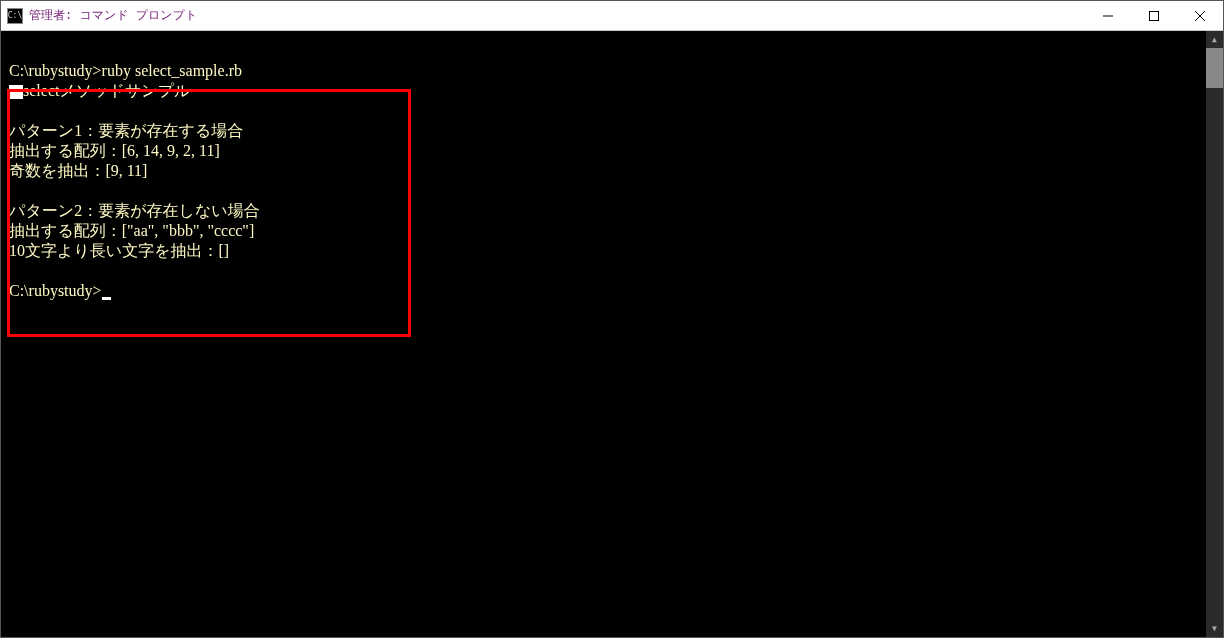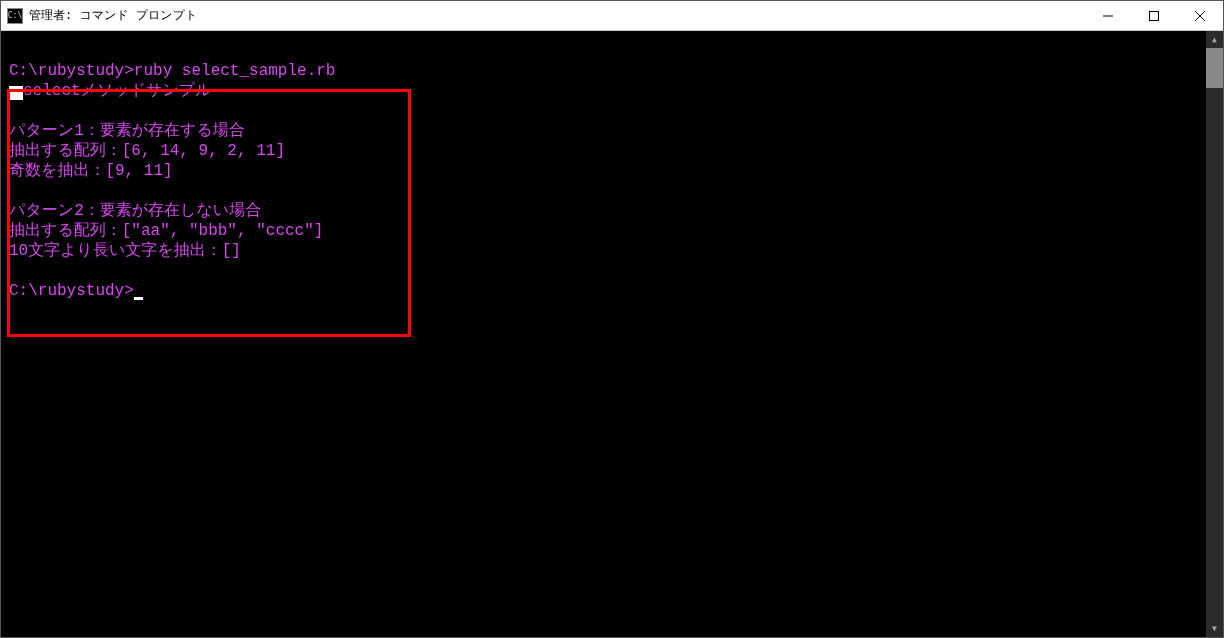--- a/index.html
+++ b/index.html
@@ -34,21 +34,21 @@
       border: 1px solid #888;
       display: flex;
       align-items: center;
       justify-content: center;
       font-size: 8px;
       color: #ccc;
       font-family: monospace;
     }
     .title-text {
       font-size: 12px;
-      color: #000000;
+      color: #701a75;
       flex: 1;
     }
     .window-controls {
       display: flex;
       height: 100%;
     }
     .win-btn {
       width: 46px;
       height: 100%;
       display: flex;
@@ -63,22 +63,22 @@
       flex: 1;
       background: #000;
       position: relative;
       overflow: hidden;
     }
     .terminal-content {
       position: absolute;
       left: 8px;
       top: 30px;
       right: 18px;
-      color: #d946ef;
-      font-family: Liberation Mono, monospace;
+      color: #fef9c3;
+      font-family: Liberation Serif, serif;
       font-size: 16px;
       line-height: 20px;
       white-space: pre;
     }
     .highlight-box {
       position: absolute;
       left: 6px;
       top: 58px;
       width: 404px;
       height: 248px;

